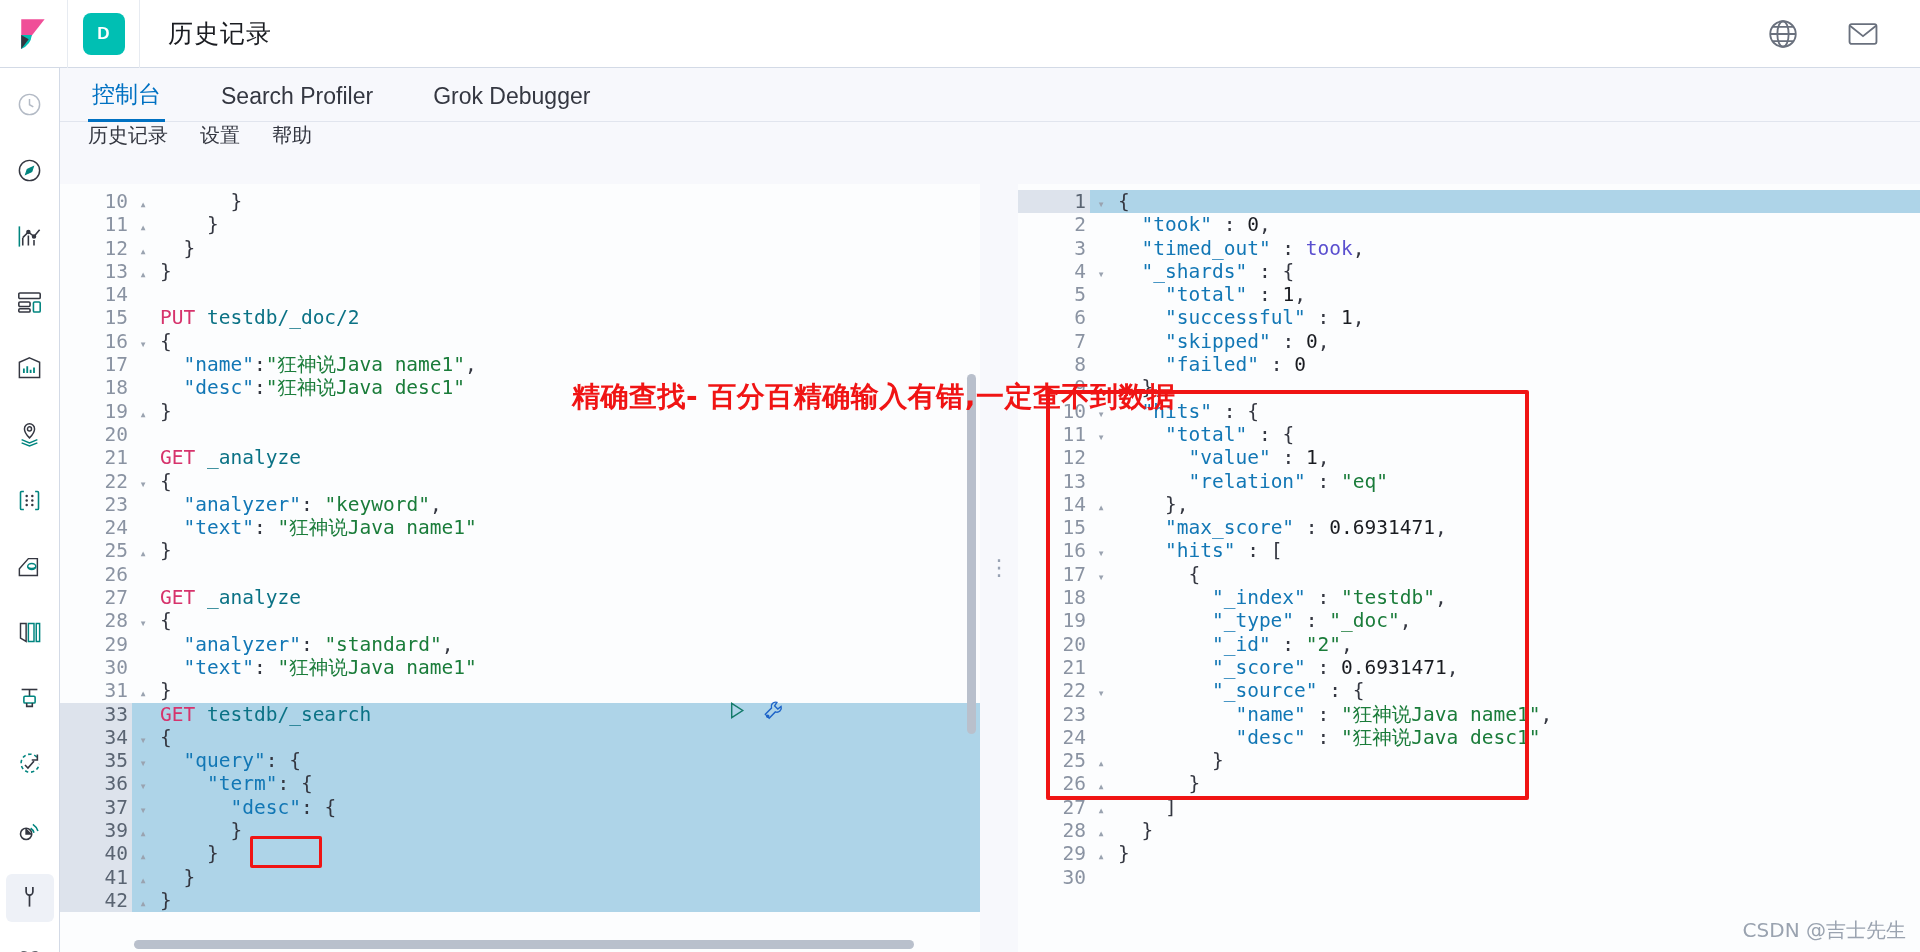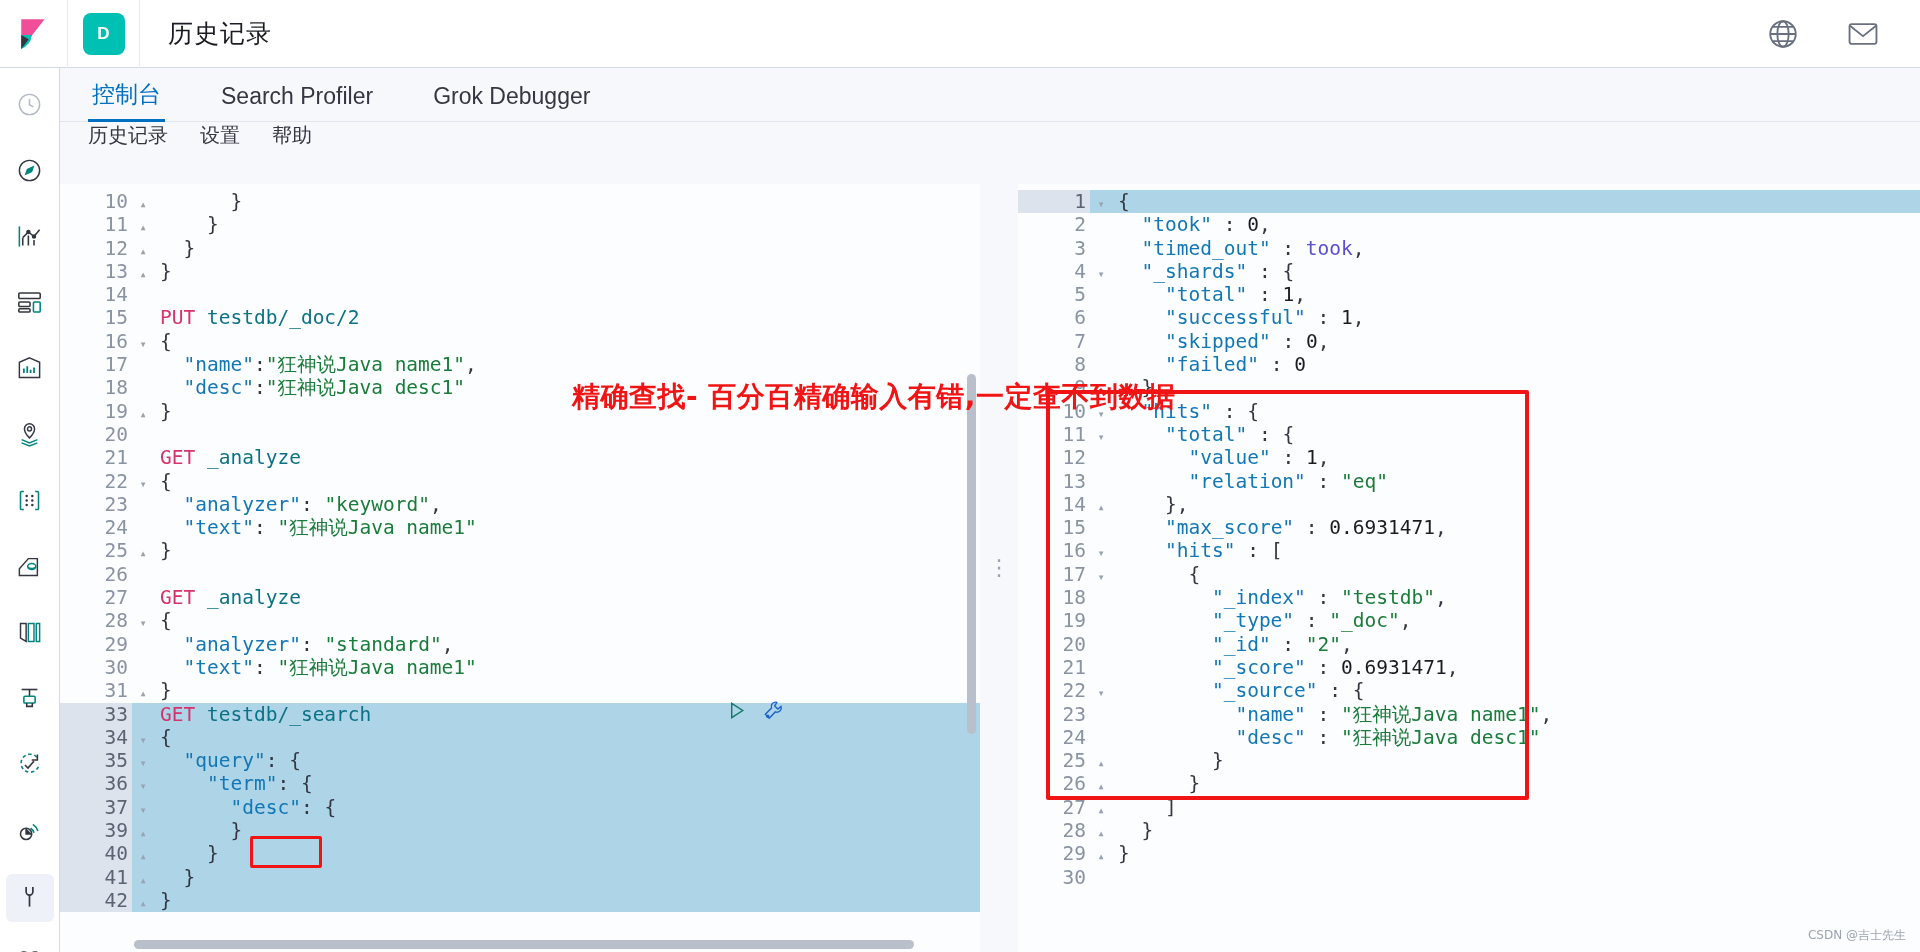--- a/index.html
+++ b/index.html
@@ -158,21 +158,21 @@
     pointer-events: none;
   }
   .annot-box {
     position: absolute; border: 3px solid #f01414; border-radius: 2px;
     pointer-events: none;
   }
   .annot-box.thick { border-width: 4px; }
 
   .watermark {
     position: absolute; right: 14px; bottom: 8px;
-    font-size: 12px; color: #9aa3b0;
+    font-size: 20px; color: #9aa3b0;
     font-family: "DejaVu Sans", sans-serif;
   }
 </style>
 </head>
 <body>
 
 <div id="app">
 
   <div class="header">
     <div class="kibana-logo">

